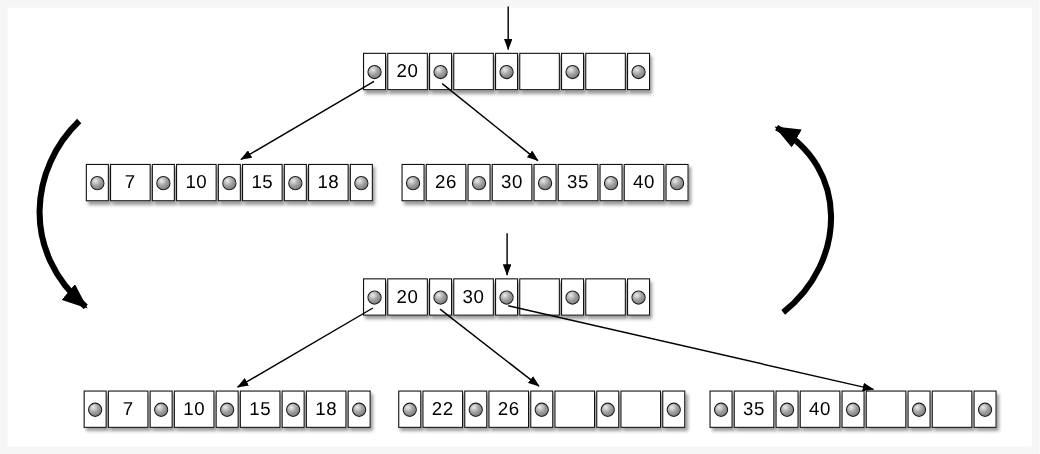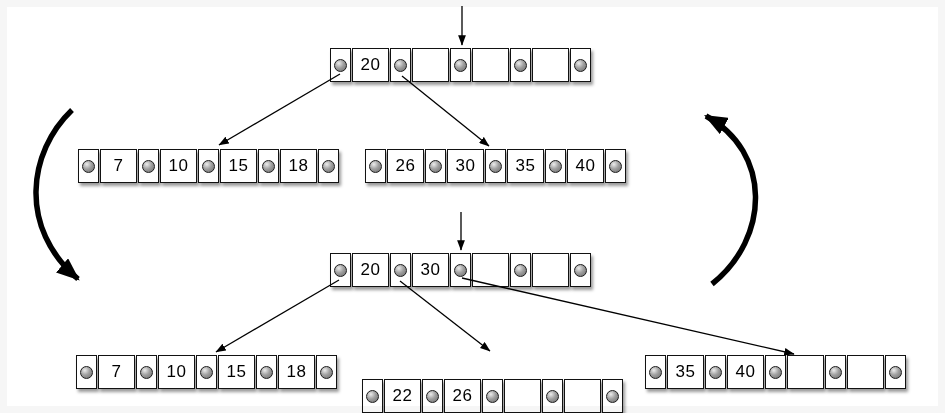--- a/index.html
+++ b/index.html
@@ -139,21 +139,21 @@
       </div>
       <div class="cell key">15</div>
       <div class="cell ptr">
         <span class="dot"></span>
       </div>
       <div class="cell key">18</div>
       <div class="cell ptr">
         <span class="dot"></span>
       </div>
     </div>
-  <div class="bnode" style="left:362px;top:355px;margin-top:24px;">
+  <div class="bnode" style="left:362px;top:355px;">
       <div class="cell ptr">
         <span class="dot"></span>
       </div>
       <div class="cell key">22</div>
       <div class="cell ptr">
         <span class="dot"></span>
       </div>
       <div class="cell key">26</div>
       <div class="cell ptr">
         <span class="dot"></span>

